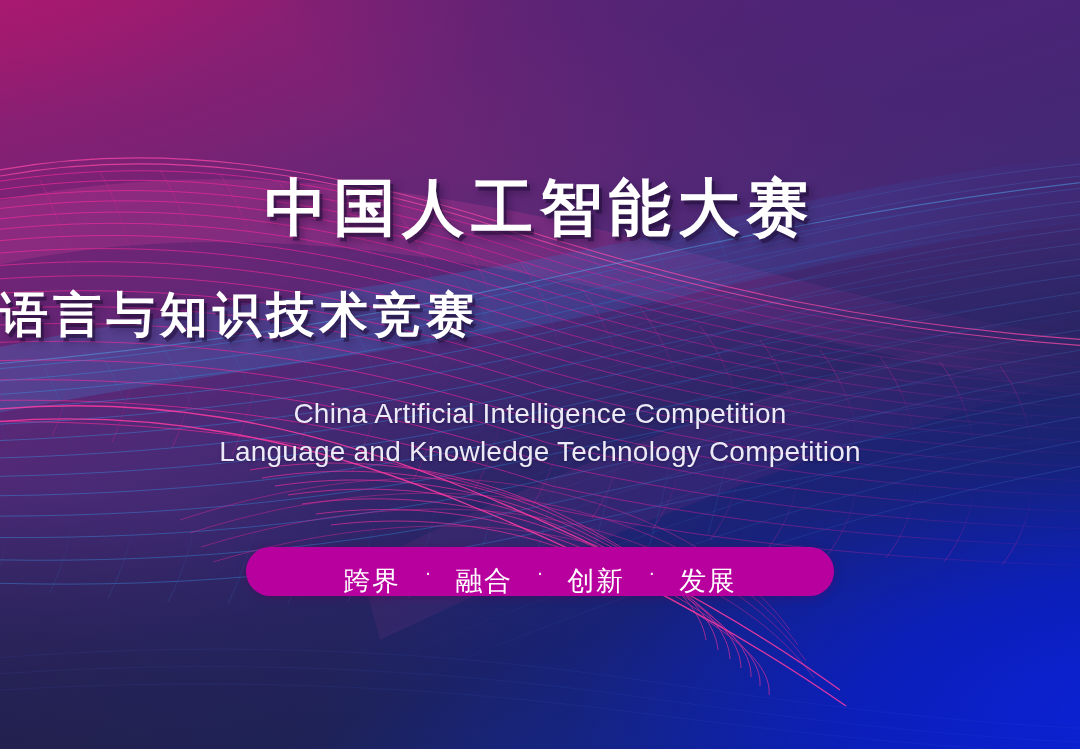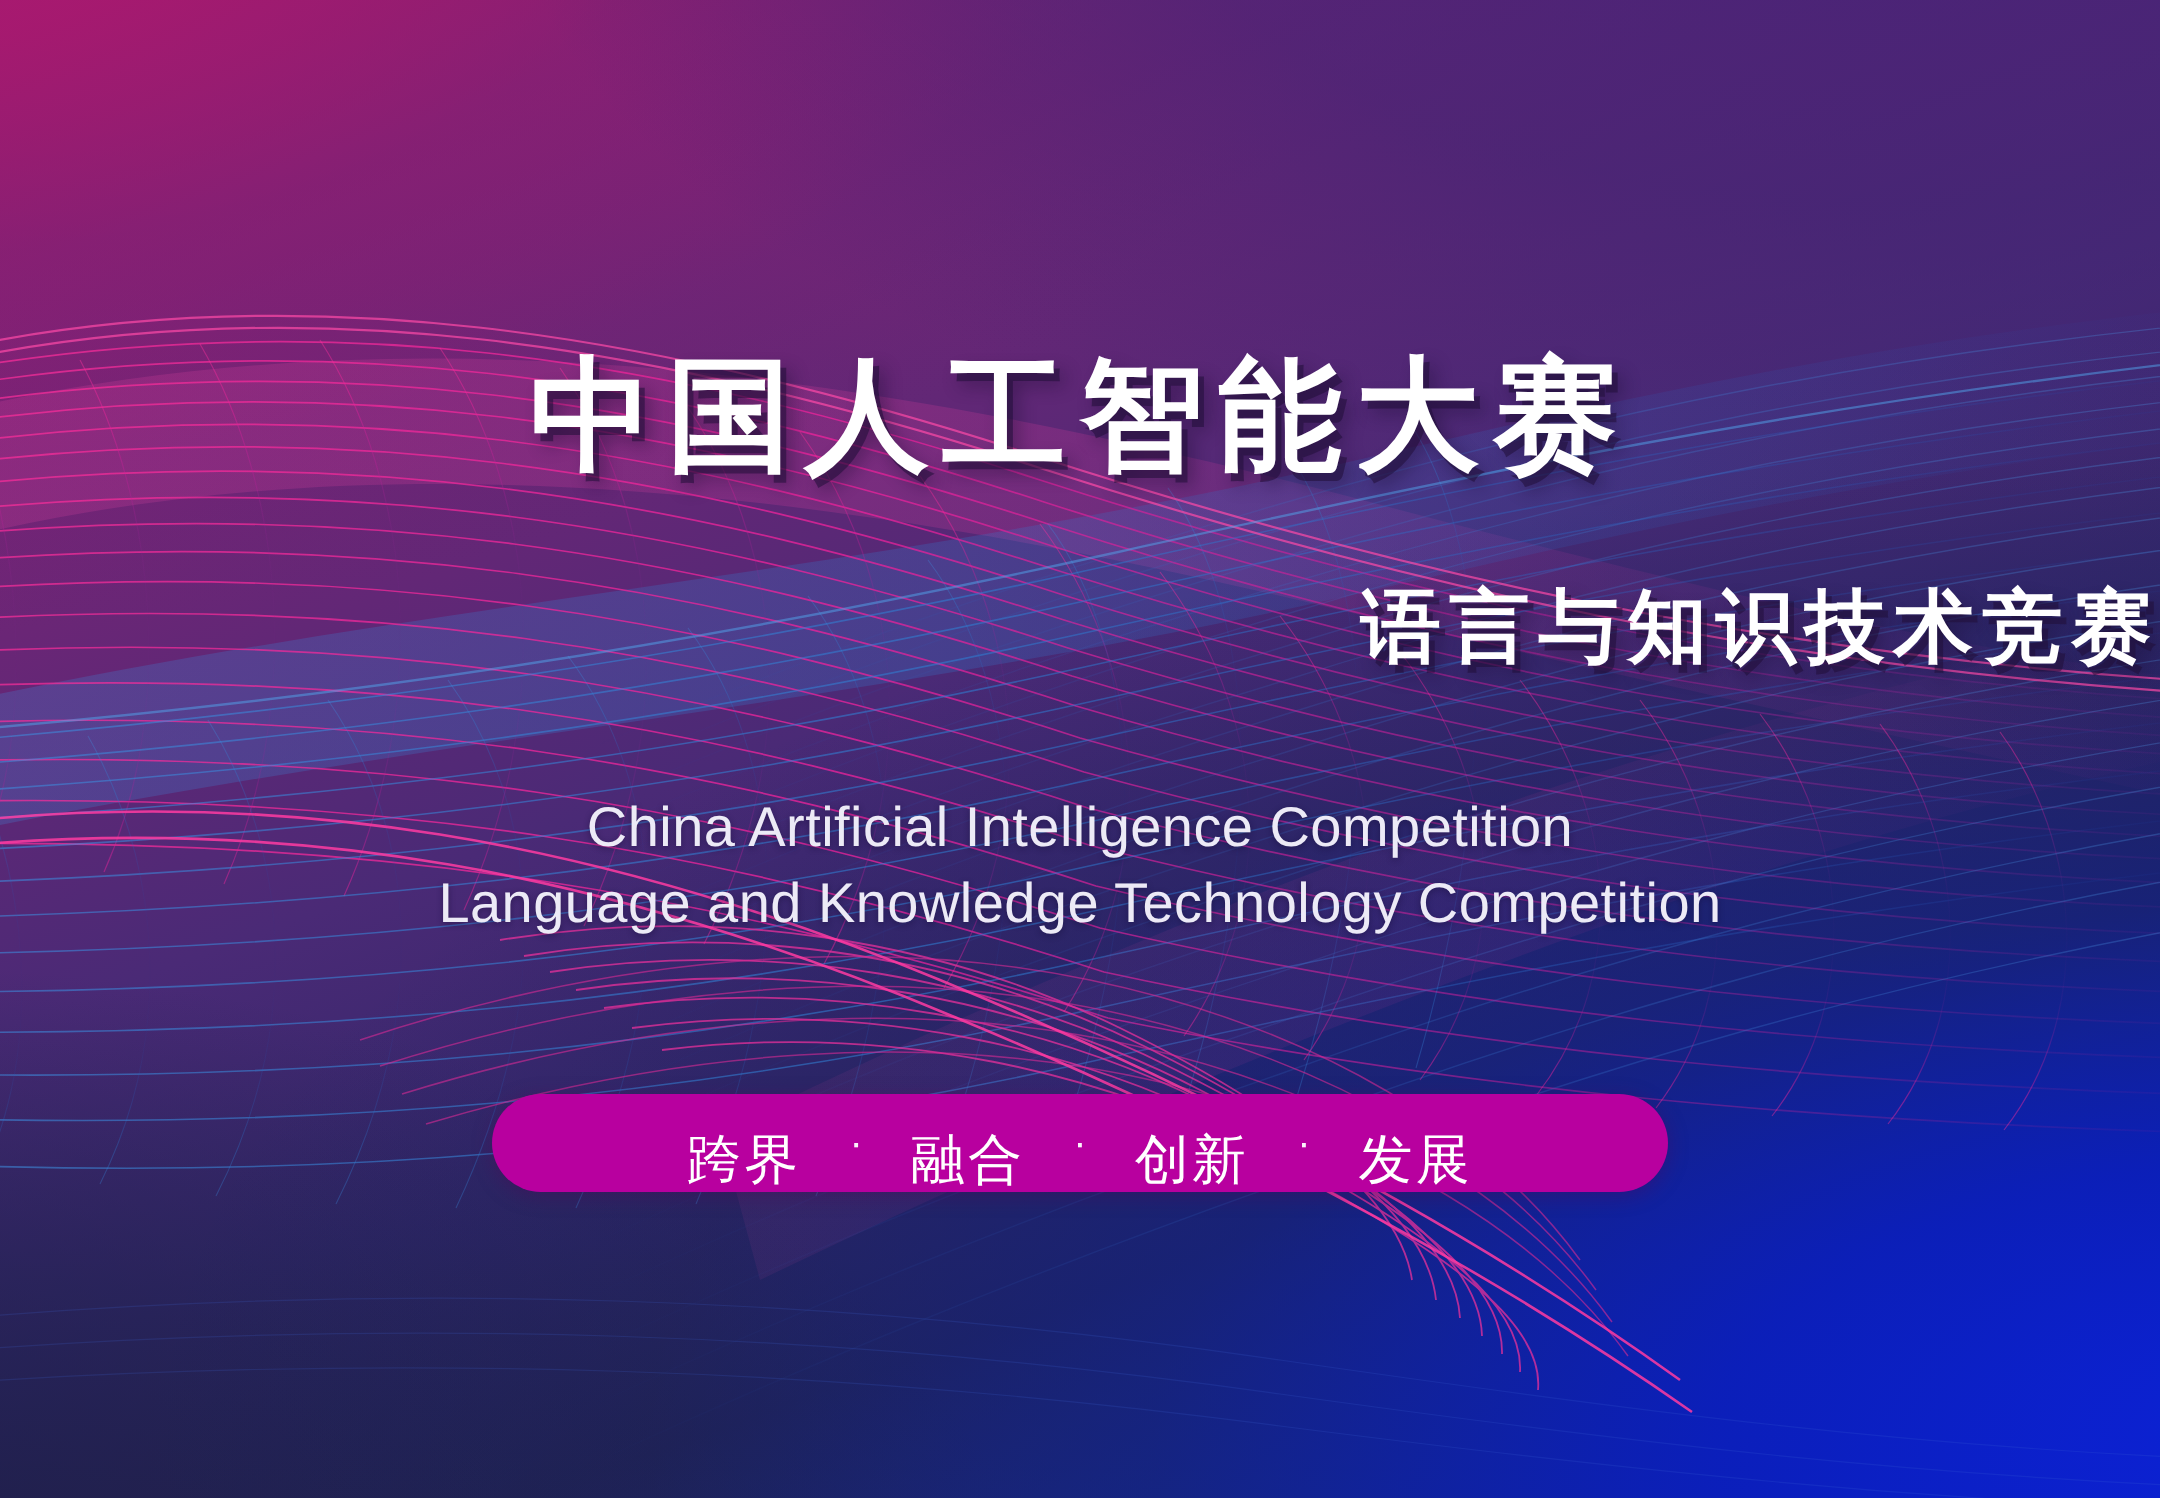--- a/index.html
+++ b/index.html
@@ -109,22 +109,22 @@
     top: 172px;
     left: 0; right: 0;
     text-align: center;
     font-size: 62px;
     line-height: 72px;
   }
   .title-cn-2 {
     position: absolute;
     top: 278px;
     left: 0; right: 0;
-    text-align: right;
-    font-size: 40px;
+    text-align: left;
+    font-size: 48px;
     line-height: 72px;
   }
 
   .subtitle-en {
     position: absolute;
     left: 0; right: 0;
     text-align: center;
     color: #eceaf6;
     font-family: "Liberation Sans", sans-serif;
     font-weight: 400;

